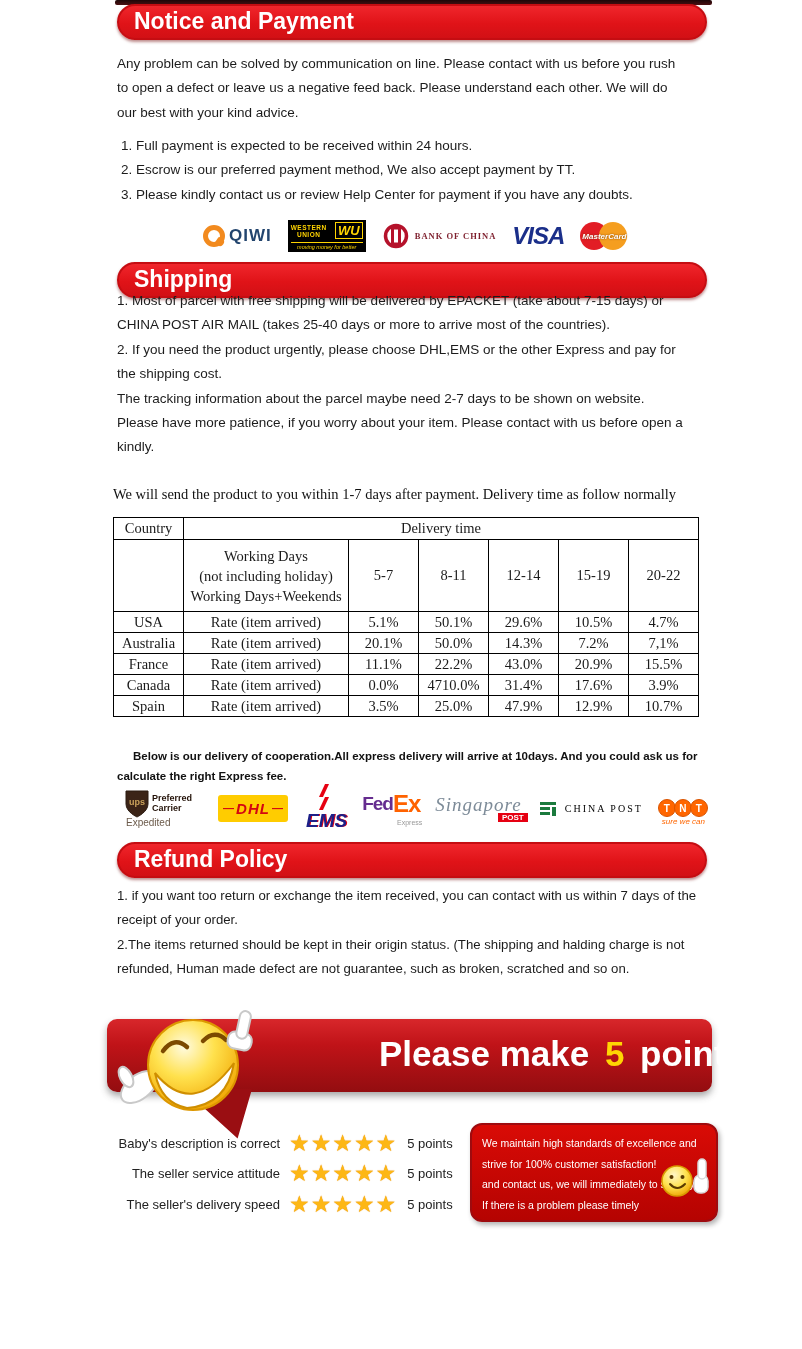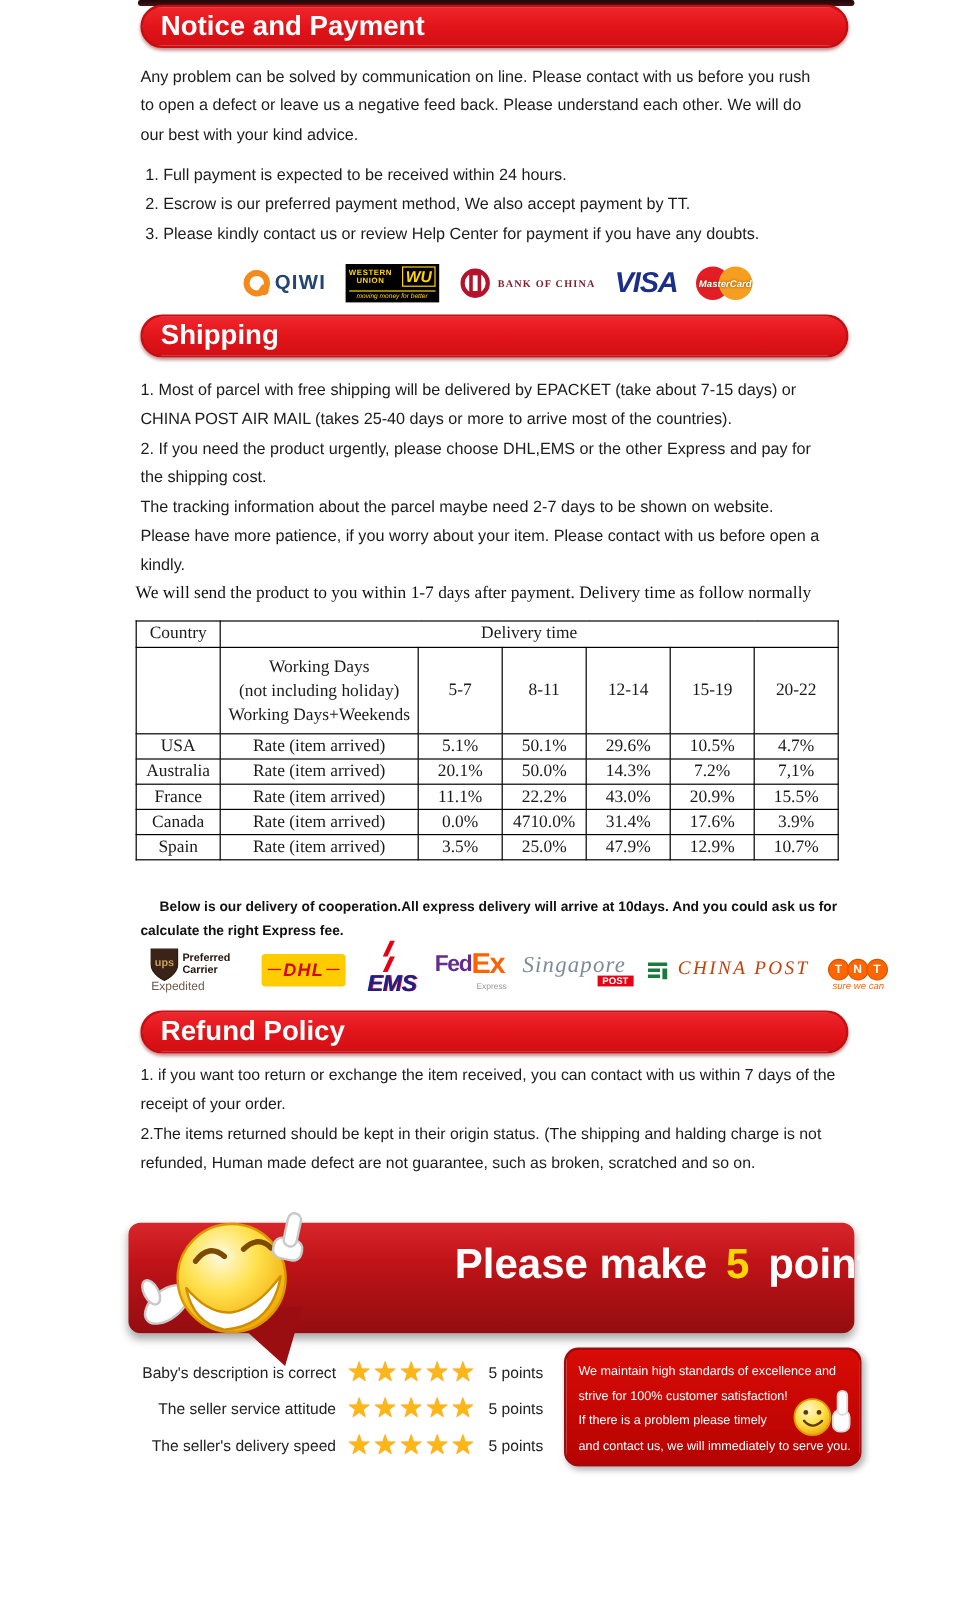--- a/index.html
+++ b/index.html
@@ -15,21 +15,21 @@
     box-shadow:0 2px 3px rgba(110,0,0,.45);
     color:#fff; font-weight:bold; font-size:23px; line-height:31px; padding-left:15px; }
   .banner-notice { top:4px; }
   .banner-shipping { top:262px; }
   .banner-refund { top:842px; }
 
   .para { position:absolute; left:117px; color:#1c1c1c; font-size:13.5px; }
   .para .line { height:24.4px; line-height:24.4px; white-space:nowrap; }
   .notice-intro { top:52px; }
   .notice-list  { top:134px; left:121px; }
-  .shipping-text{ top:313px; }
+  .shipping-text{ top:289px; }
   .refund-text  { top:884px; font-size:13.2px; }
 
   .serif-note { position:absolute; left:113px; top:486px; font-family:"Liberation Serif", serif;
     font-size:14.5px; color:#111; white-space:nowrap; }
 
   
   .payment-row { position:absolute; left:203px; top:218px; height:36px;
     display:flex; align-items:center; gap:16px; }
   .plogo { display:flex; align-items:center; }
   .qiwi-mark { width:22px; height:22px; border-radius:50%; border:5px solid #f28a1e;
@@ -90,30 +90,30 @@
   .fedex { position:relative; padding-bottom:8px; }
   .fedex .f1 { color:#652c8f; font-weight:900; font-size:19px; letter-spacing:-1px; }
   .fedex .f2 { color:#ff6200; font-weight:900; font-size:24px; letter-spacing:-1px; }
   .fedex .fsub { position:absolute; right:-2px; bottom:0; font-size:7px; color:#999; }
   .sing { position:relative; padding-bottom:6px; }
   .sing-word { font-family:"Liberation Serif", serif; font-style:italic; color:#7d8b98;
     font-size:19px; letter-spacing:1px; }
   .sing-post { position:absolute; right:-6px; bottom:0; background:#e60012; color:#fff;
     font-size:8px; font-weight:bold; padding:0 4px; }
   .cpost { gap:6px; }
-  .cpost-label { font-family:"Liberation Serif", serif; color:#c2410c; font-size:16px; letter-spacing:2px;font-style:italic; }
+  .cpost-label { font-family:"Liberation Serif", serif; color:#000000; font-size:10px; letter-spacing:2px; }
   .tnt { position:relative; width:62px; height:36px; }
   .tnt-circles { display:flex; }
   .tnt-c { width:18px; height:18px; border-radius:50%; background:#f60; margin-right:-2px;
     color:#fff; font-weight:900; font-size:10px; text-align:center; line-height:18px;
     border:1px solid #d95400; }
   .tnt-tag { position:absolute; left:4px; bottom:0; color:#f60; font-style:italic; font-size:8px; }
 
   
-  .points-banner { position:absolute; left:107px; top:1019px; width:605px; height:92px;
+  .points-banner { position:absolute; left:107px; top:1019px; width:605px; height:73px;
     border-radius:10px;
     background:linear-gradient(180deg,#d8272b 0%, #c01318 35%, #930d10 100%);
     box-shadow:0 4px 7px rgba(60,60,60,.45);text-align:right; }
   .points-tail { position:absolute; left:73px; top:70px; width:72px; height:52px;
     background:#9a0e12; clip-path:polygon(0 0, 100% 0, 80% 95%, 28% 30%); }
   .points-emoji { position:absolute; left:6px; top:-12px; }
   .points-title { position:absolute; left:272px; top:15px; white-space:nowrap;
     color:#fff; font-size:35px; font-weight:bold; }
   .points-title .num { color:#ffd503; padding:0 6px; }
 
@@ -406,22 +406,22 @@
           <span class="star">★</span>
           <span class="star">★</span>
       </span>
       <span class="rating-points">5 points</span>
     </div>
   </div>
 
   <div class="promise-box">
     <div class="line">We maintain high standards of excellence and</div>
     <div class="line">strive for 100% customer satisfaction!</div>
+    <div class="line">and contact us, we will immediately to serve you.</div>
     <div class="line">If there is a problem please timely</div>
-    <div class="line">and contact us, we will immediately to serve you.</div>
     <div class="promise-emoji">
       <svg width="58" height="46" viewBox="0 0 58 46">
         <defs>
           <radialGradient id="faceS" cx="40%" cy="30%" r="75%">
             <stop offset="0%" stop-color="#fff6c8"></stop>
             <stop offset="55%" stop-color="#ffe14d"></stop>
             <stop offset="100%" stop-color="#eda200"></stop>
           </radialGradient>
         </defs>
         <circle cx="21" cy="26" r="15" fill="url(#faceS)" stroke="#d89b00" stroke-width="1.5"></circle>

